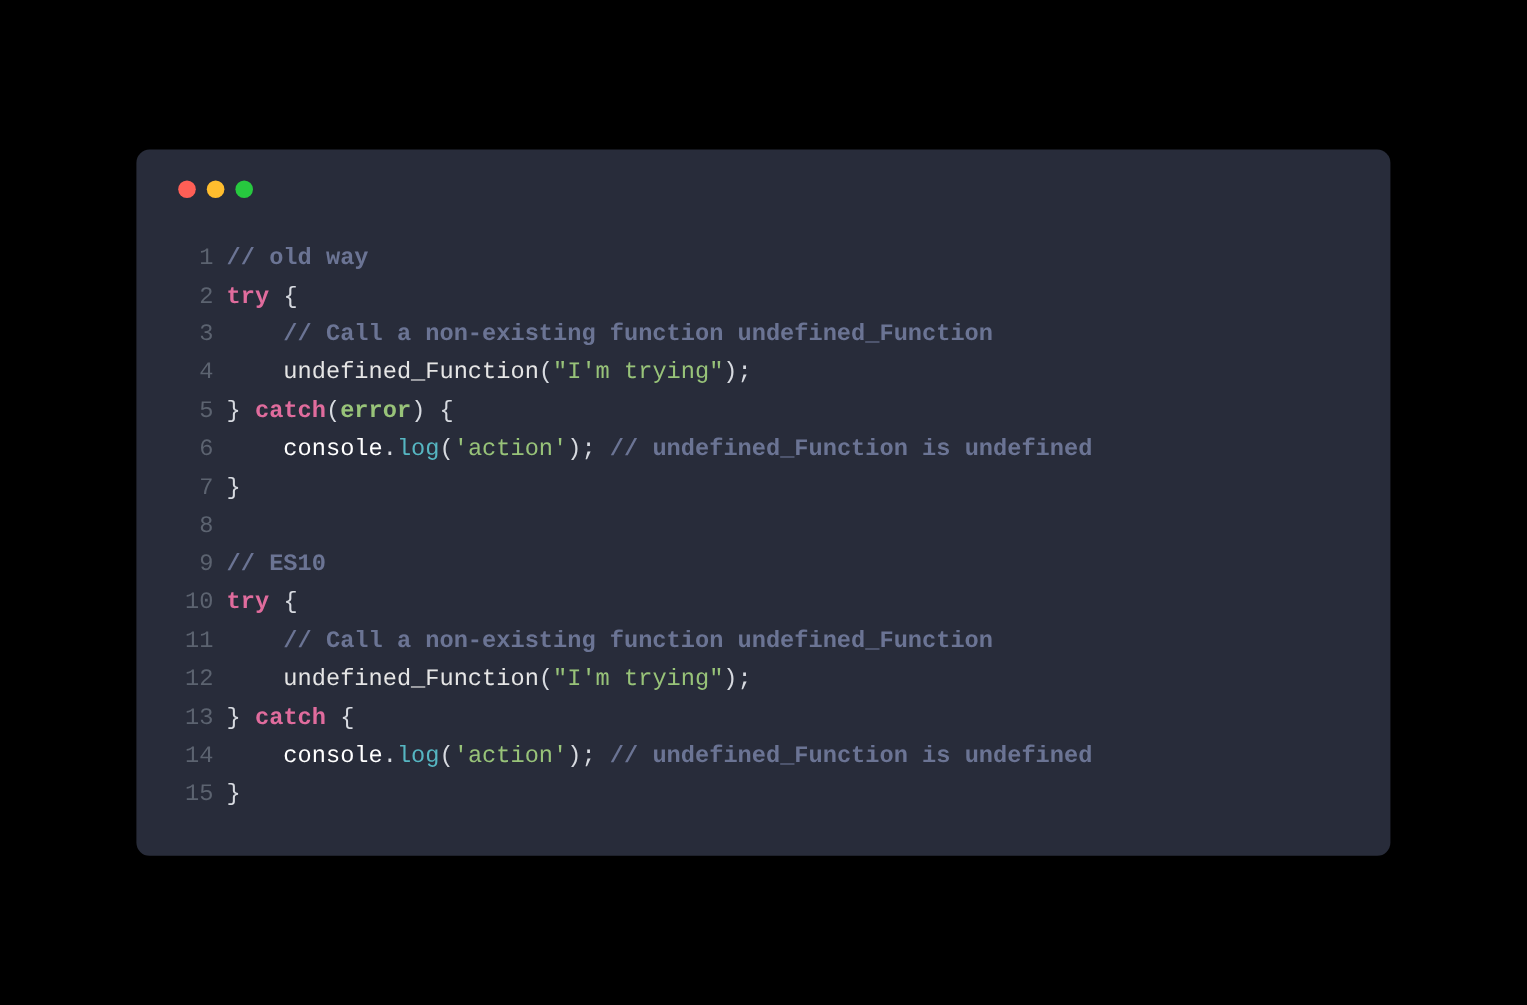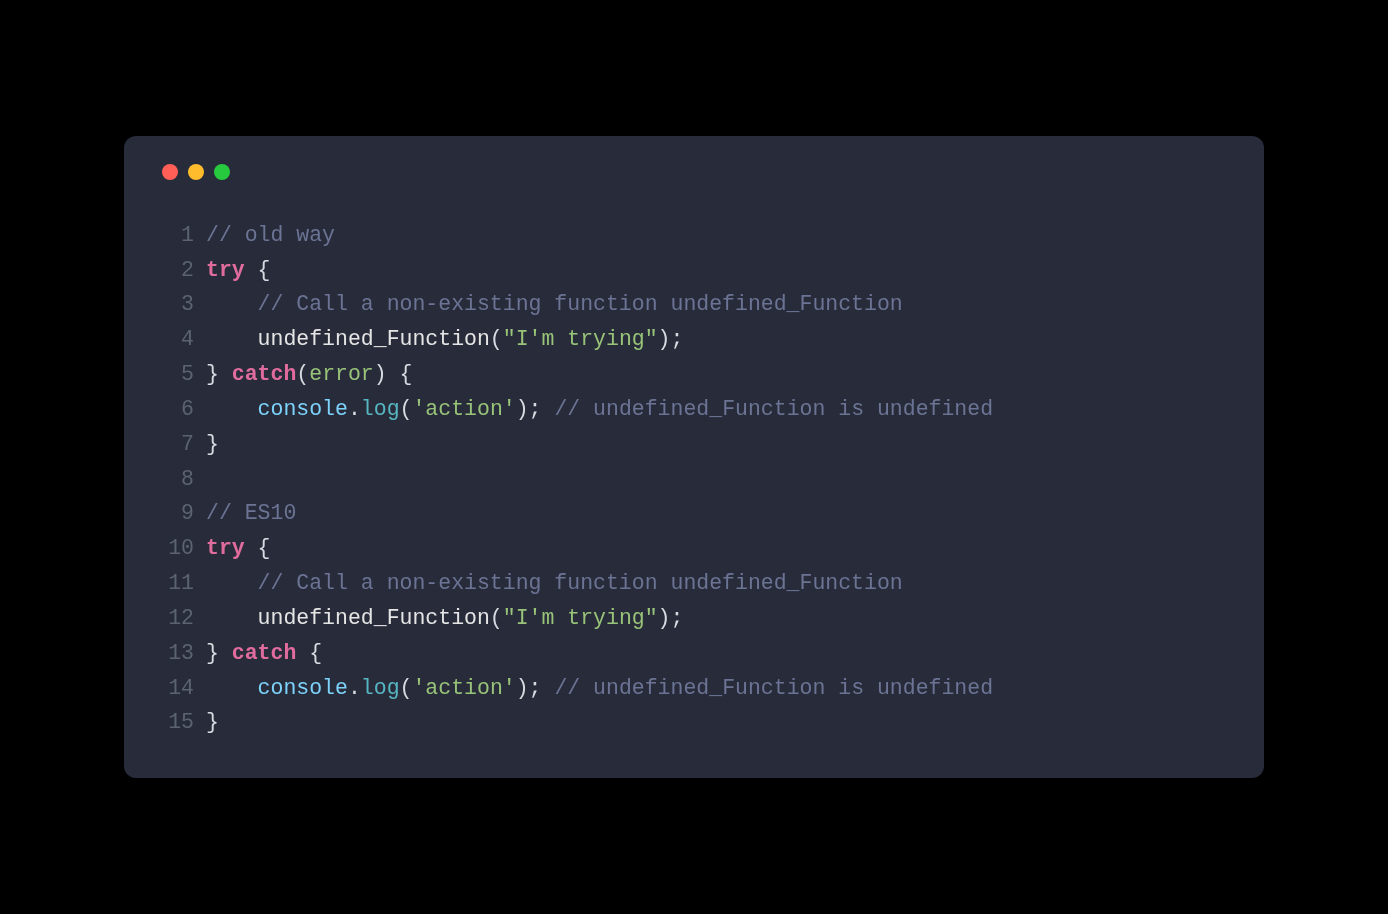--- a/index.html
+++ b/index.html
@@ -58,29 +58,29 @@
       width: 32px;
       margin-right: 12px;
       user-select: none;
       flex-shrink: 0;
     }
     
     .code-content {
       color: #d7dae0;
     }
     
-    .comment { color: #6b7494; }
+    .comment { color: #6b7494; font-weight: bold; }
     .keyword { color: #e06c9d; font-weight: bold; }
     .function-call { color: #e5e5e5; }
     .method { color: #56b6c2; text-align: right; }
     .paren { color: #d7dae0; }
     .string { color: #98c379; }
     .punct { color: #d7dae0; }
-    .param { color: #98c379; }
-    .object { color: #7dd3fc; }
+    .param { color: #98c379; font-weight: bold; }
+    .object { color: #ffffff; }
   </style>
 </head>
 <body>
 
 <div class="window">
   <div class="title-bar">
     <div class="circle red"></div>
     <div class="circle yellow"></div>
     <div class="circle green"></div>
   </div>

